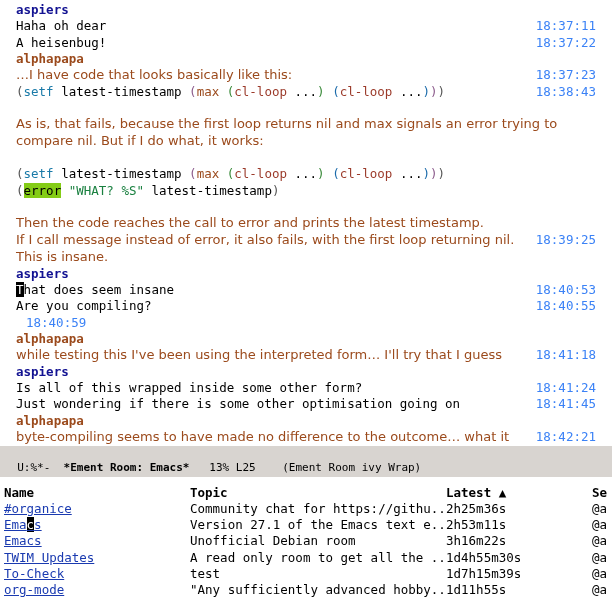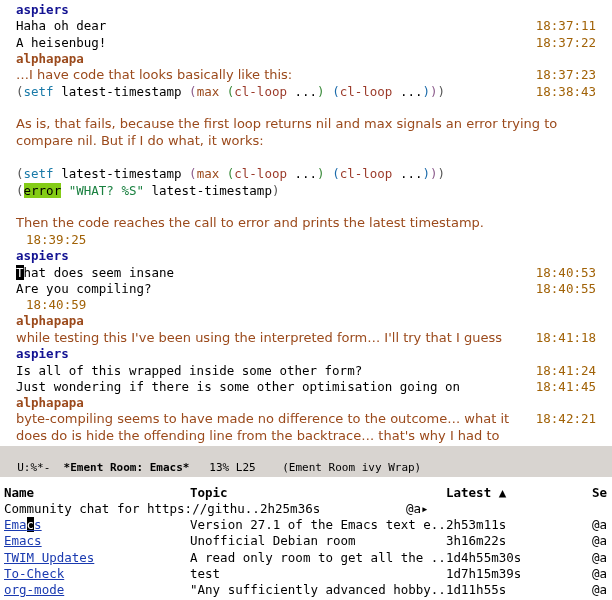--- a/index.html
+++ b/index.html
@@ -21,21 +21,21 @@
     display: flex;
     justify-content: space-between;
     align-items: flex-start;
   }
   .chat-text {
     flex: 1;
     white-space: pre-wrap;
     word-break: break-word;
   }
   .ts {
-    color: #a16207;
+    color: #3b82f6;
     padding-left: 10px;
     white-space: nowrap;
     text-align: right;
   }
   .user-aspiers { color: #121292; font-weight: bold; }
   .user-alphapapa { color: #9b4a1c; font-weight: bold; }
   .body-aspiers { color: #000; font-family: "DejaVu Sans Mono", monospace; }
   .body-alphapapa { color: #9b4a1c; font-family: "DejaVu Sans", Arial, sans-serif; font-size: 13px; }
   .code { font-family: "DejaVu Sans Mono", monospace; color: #000; }
   .fn-setf { color: #1a7aa8; margin-top: 20px; }
@@ -119,20 +119,21 @@
     <div class="chat-line">
       <div class="chat-text"><span class="code"><span class="paren">(</span><span class="err-hl">error</span><span class="string"> "WHAT? %S"</span><span> latest-timestamp</span><span class="paren">)</span></span></div>
     </div>
     <div class="chat-line">
       <div class="chat-text">&nbsp;</div>
     </div>
     <div class="chat-line">
       <div class="chat-text body-alphapapa">Then the code reaches the call to error and prints the latest timestamp.</div>
     </div>
     <div class="chat-line">
+      <div class="chat-text body-alphapapa">If I call message instead of error, it also fails, with the first loop returning nil. This is insane.</div>
       <div class="ts">18:39:25</div>
     </div>
     <div class="chat-line">
       <div class="chat-text"><span class="user-aspiers">aspiers</span></div>
     </div>
     <div class="chat-line">
       <div class="chat-text body-aspiers"><span class="cursor">T</span>hat does seem insane</div>
       <div class="ts">18:40:53</div>
     </div>
     <div class="chat-line">
@@ -174,20 +175,21 @@
 </div>
 
 <div class="room-pane" id="rooms">
     <div class="room-row header-row">
       <div class="c-name">Name</div>
       <div class="c-topic">Topic</div>
       <div class="c-latest">Latest <span class="sort-arrow">▲</span></div>
       <div class="c-sess">Sess</div>
     </div>
     <div class="room-row">
+      <div class="c-name"><span class="link">#organice</span></div>
       <div class="c-topic">Community chat for https://githu...</div>
       <div class="c-latest">2h25m36s</div>
       <div class="c-sess">@a▸</div>
     </div>
     <div class="room-row">
       <div class="c-name"><span class="link">Ema<span class="cursor">c</span>s</span></div>
       <div class="c-topic">Version 27.1 of the Emacs text e...</div>
       <div class="c-latest">2h53m11s</div>
       <div class="c-sess">@a▸</div>
     </div>

